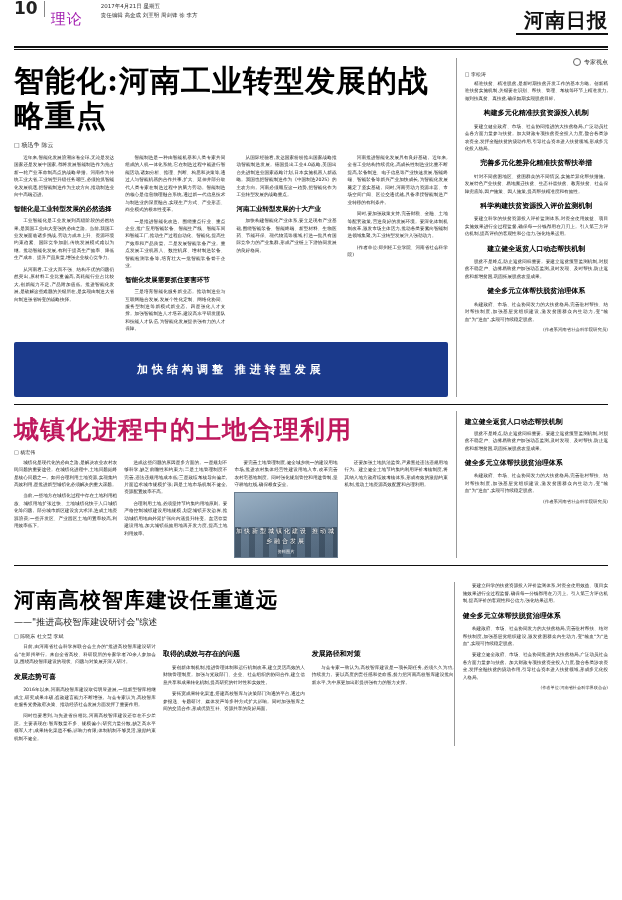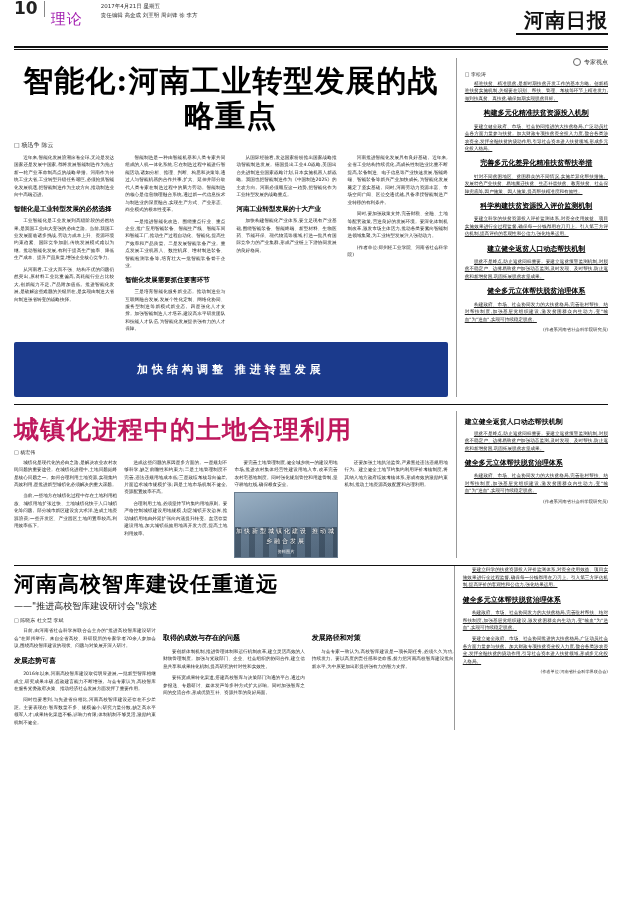--- a/index.html
+++ b/index.html
@@ -106,21 +106,21 @@
     width: 148px;
     border-left: 1px solid #999;
     padding-left: 8px;
   }
 
   
   .headline-main {
     font-family: "DejaVu Serif", "Liberation Serif", serif;
     font-size: 30px;
     font-weight: bold;
-    text-align: center;
+    text-align: left;
     letter-spacing: 1px;
     line-height: 1.15;
     color: #000;
     margin: 6px 0 8px 0;
   }
   .byline {
     font-size: 6px;
     color: #333;
     margin-bottom: 4px;
   }
@@ -186,21 +186,20 @@
     font-size: 5px;
     color: #333;
     margin-bottom: 3px;
   }
   .rt-body {
     font-size: 4.6px;
     line-height: 1.62;
     text-align: justify;
     color: #222;
     word-break: break-all;
-    text-decoration: underline;
   }
   .rt-body p { margin: 0 0 4px 0; text-indent: 2em; }
   .rt-sub {
     font-size: 7px;
     font-weight: bold;
     color: #000;
     margin: 6px 0 3px 0;
     text-align: center;
   }
   .rt-foot {
@@ -426,21 +425,21 @@
           <div class="rt-sub" style="text-align:left;">健全多元立体帮扶脱贫治理体系</div>
           <p>构建政府、市场、社会协同发力的大扶贫格局,完善驻村帮扶、结对帮扶制度,加强基层党组织建设,激发贫困群众内生动力,变"输血"为"造血",实现可持续稳定脱贫。</p>
         </div>
         <div class="rt-foot">(作者系河南省社会科学院研究员)</div>
       </div>
     </div>
   </div>
 
   <div class="divider-line"></div>
 
-  <div style="display:flex; margin-top:0;">
+  <div style="display:flex; margin-top:16px;">
     <div style="width:448px;">
       <div class="bot-title">河南高校智库建设任重道远</div>
       <div class="bot-subtitle">——"推进高校智库建设研讨会"综述</div>
       <div class="bot-byline">□ 陈晓东  杜文慧  李斌</div>
       <div class="bot-cols">
         <div class="bot-col">
           <p>日前,由河南省社会科学界联合会主办的"推进高校智库建设研讨会"在郑州举行。来自全省高校、科研院所的专家学者70余人参加会议,围绕高校智库建设的现状、问题与对策展开深入研讨。</p>
           <div class="bot-sub">发展态势可喜</div>
           <p>2016年以来,河南高校智库建设取得明显进展,一批新型智库相继成立,研究成果丰硕,咨政建言能力不断增强。与会专家认为,高校智库在服务党委政府决策、推动经济社会发展方面发挥了重要作用。</p>
           <p>同时也要看到,与先进省份相比,河南高校智库建设还存在不少差距。主要表现在:智库数量不多、规模偏小;研究力量分散,缺乏高水平领军人才;成果转化渠道不畅,影响力有限;体制机制不够灵活,激励约束机制不健全。</p>

